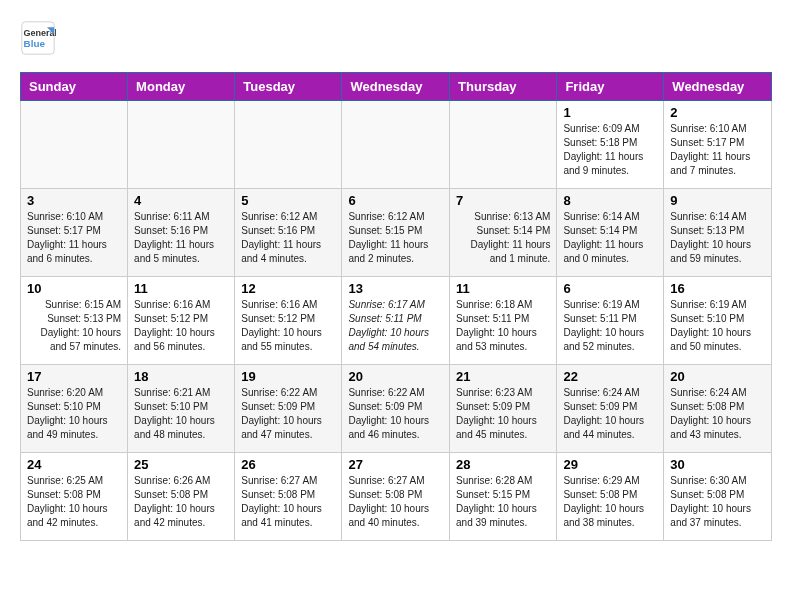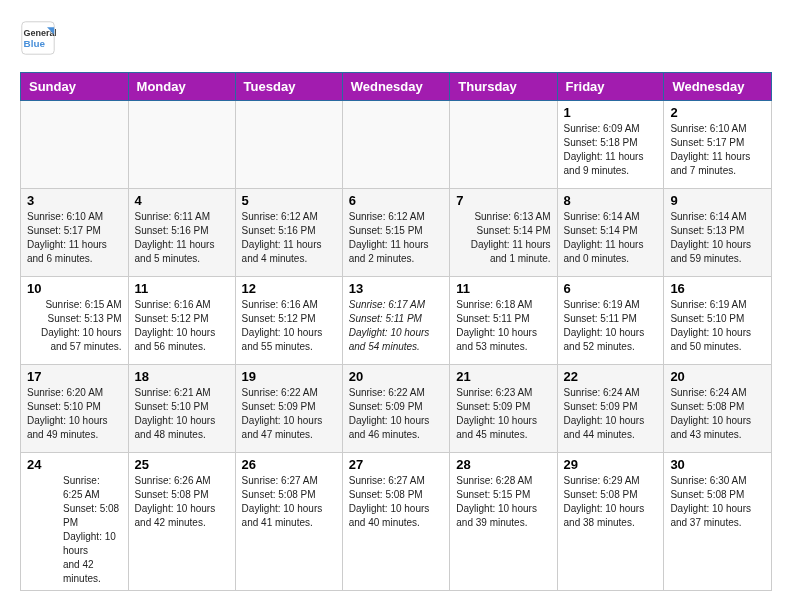--- a/index.html
+++ b/index.html
@@ -290,21 +290,21 @@
           <span class="day-num">20</span>
           <div class="day-info" style="white-space: pre-line;">Sunrise: 6:24 AM
 Sunset: 5:08 PM
 Daylight: 10 hours
 and 43 minutes.</div>
         </td>
       </tr>
       <tr>
         <td>
           <span class="day-num">24</span>
-          <div class="day-info" style="white-space: pre-line; margin-left: 36px;">Sunrise: 6:25 AM
+          <div class="day-info" style="white-space: pre-line;">Sunrise: 6:25 AM
 Sunset: 5:08 PM
 Daylight: 10 hours
 and 42 minutes.</div>
         </td>
         <td>
           <span class="day-num">25</span>
           <div class="day-info" style="white-space: pre-line;">Sunrise: 6:26 AM
 Sunset: 5:08 PM
 Daylight: 10 hours
 and 42 minutes.</div>

